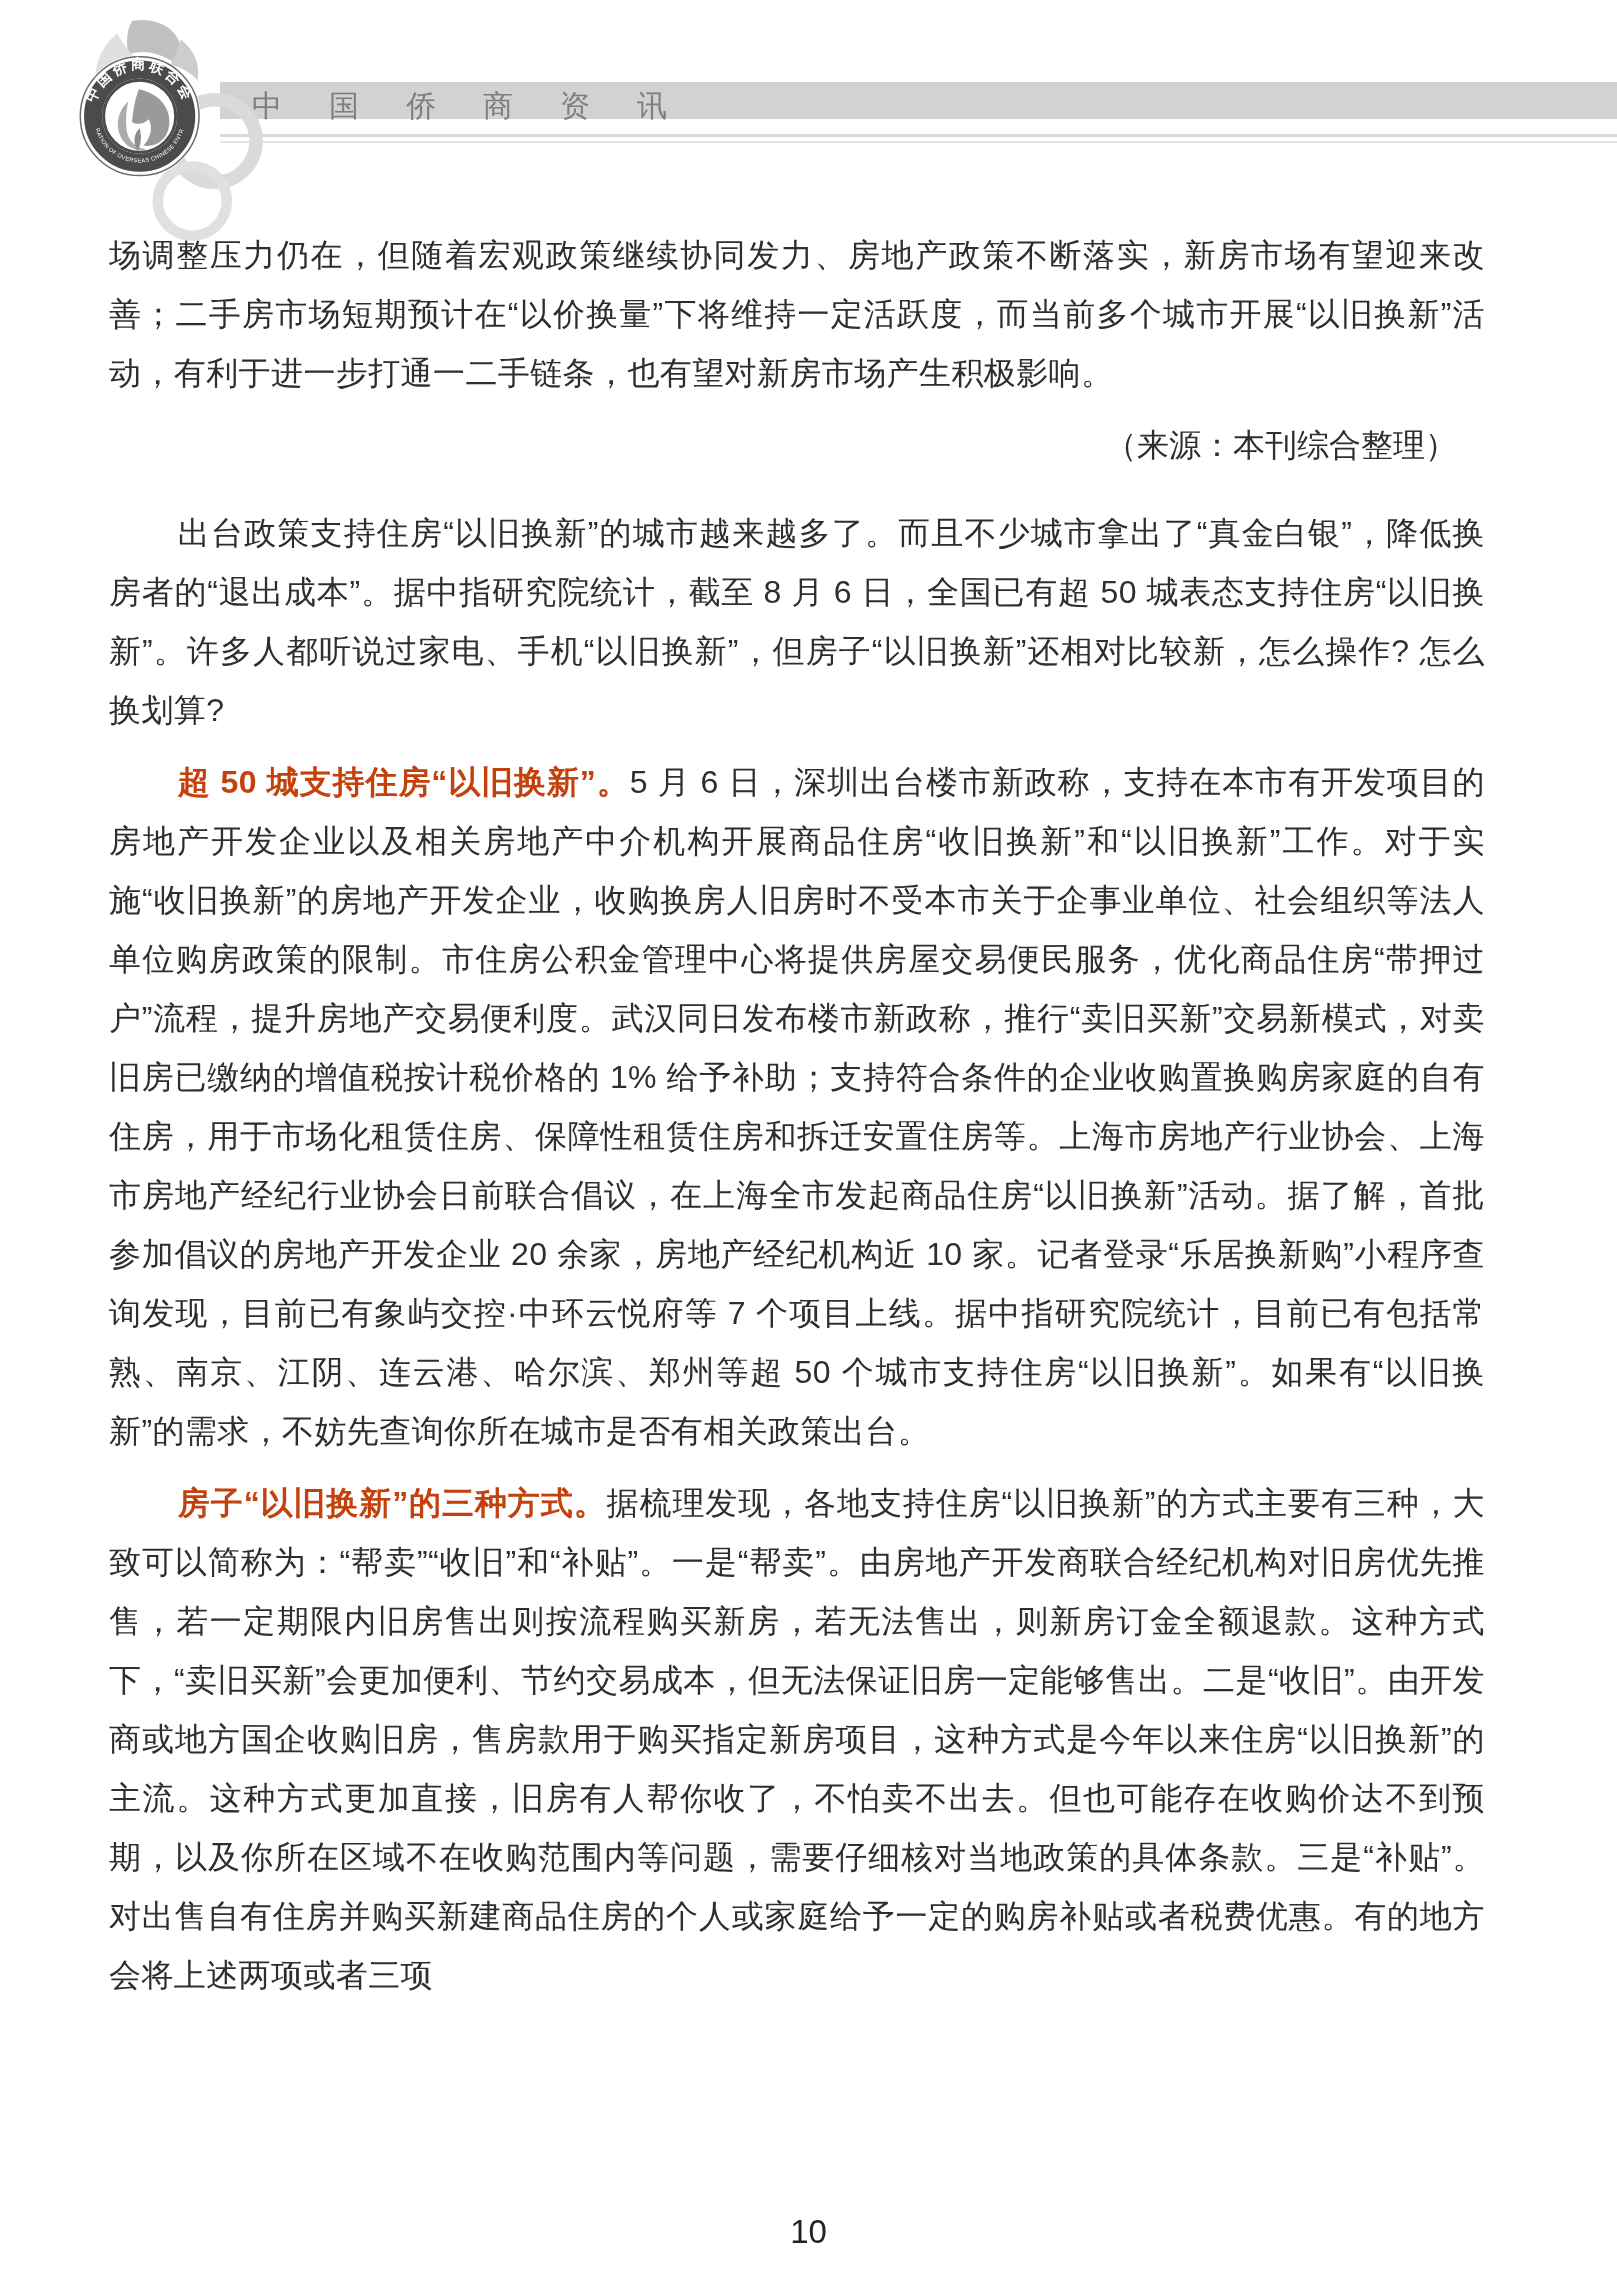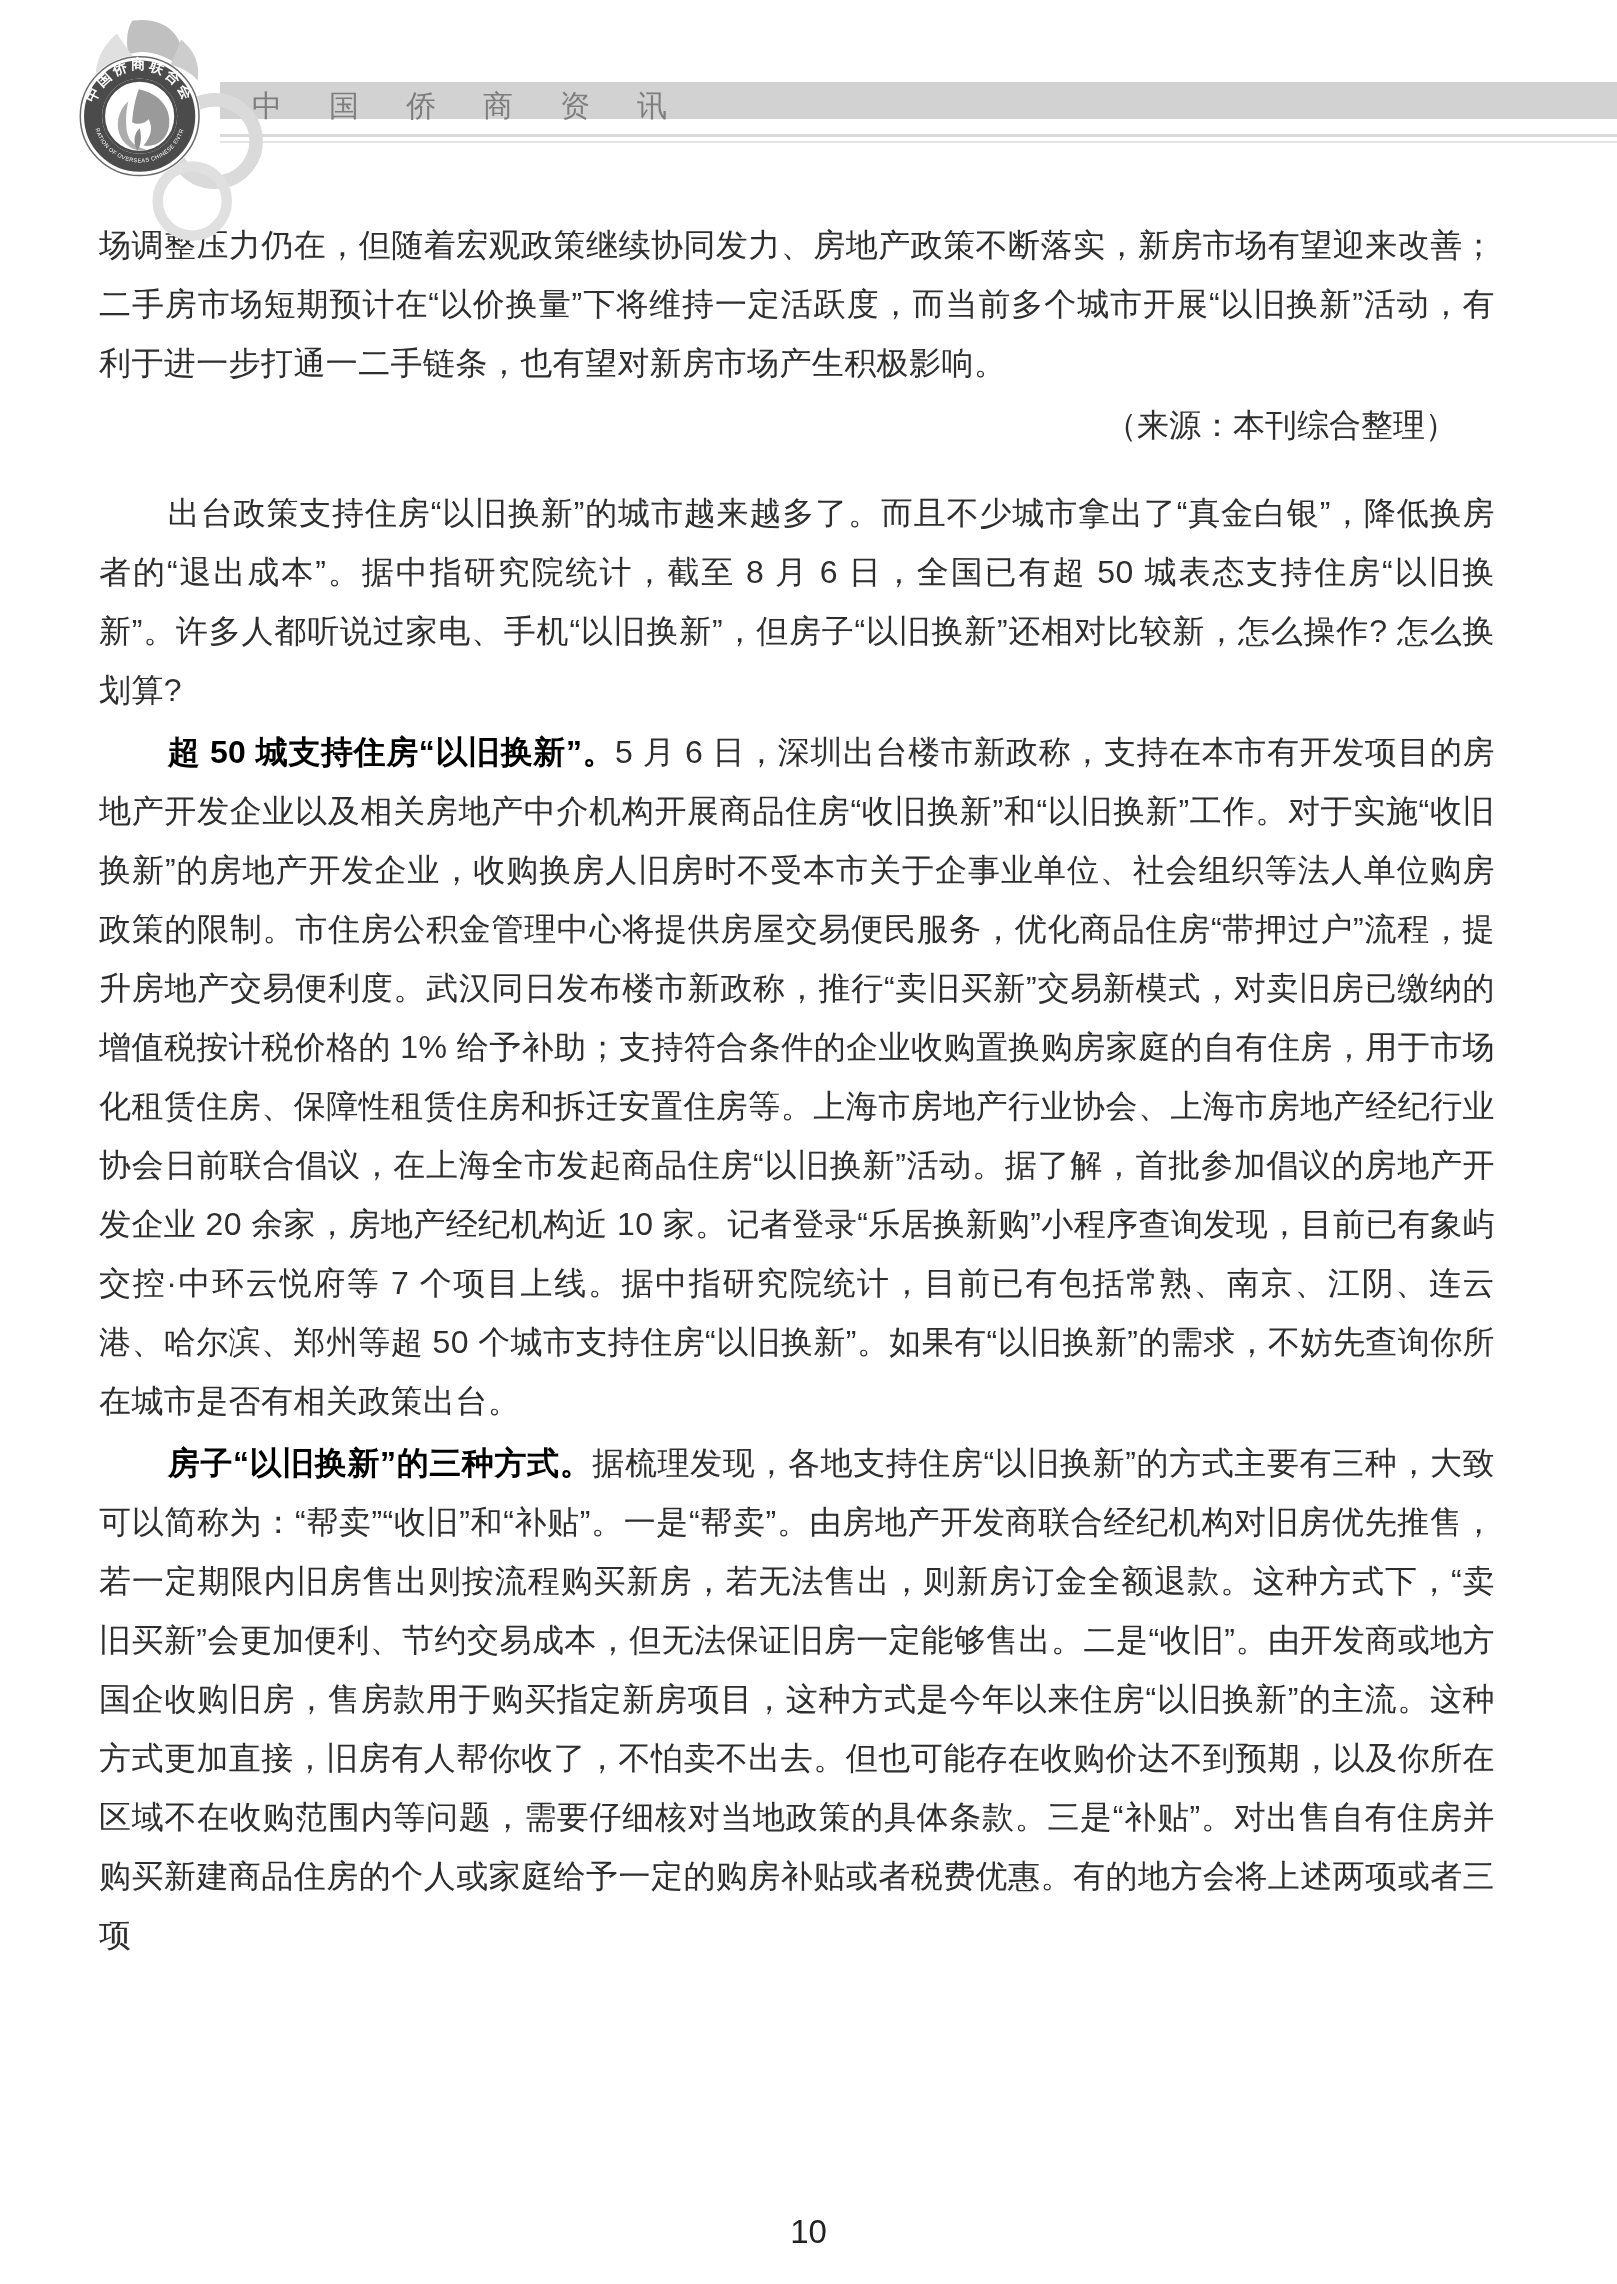--- a/index.html
+++ b/index.html
@@ -41,39 +41,39 @@
   }
   
   .content{
     position:absolute;
     left:96px; top:213px; width:1402px;
   }
   .body-par{
     font-size:32px;
     line-height:59px;
     letter-spacing:0.4px;
-    margin:3px;
+    margin:13px;
     text-align:justify;
   }
   .indent{ text-indent:2.15em; }
   .source{
     font-size:32px; line-height:59px; margin:0;
     text-align:right; padding-right:41px;
   }
   .article-title{
     font-size:41px;
     line-height:68px;
     font-weight:bold;
     letter-spacing:0.8px;
     color:#3c3c3c;
     text-align:center;
     margin:60px 0 0 0;
   }
   .article .body-par.first{ margin-top:29px; }
-  .lead{ font-weight:bold; color:#000000; }
+  .lead{ font-weight:bold; color:#c2410c; }
   
   .page-number{
     position:absolute; top:2213px; left:0; width:100%;
     text-align:center;
     font-family:Liberation Sans, sans-serif;
     font-size:33px; color:#222222;
   }
 </style>
 </head>
 <body>

